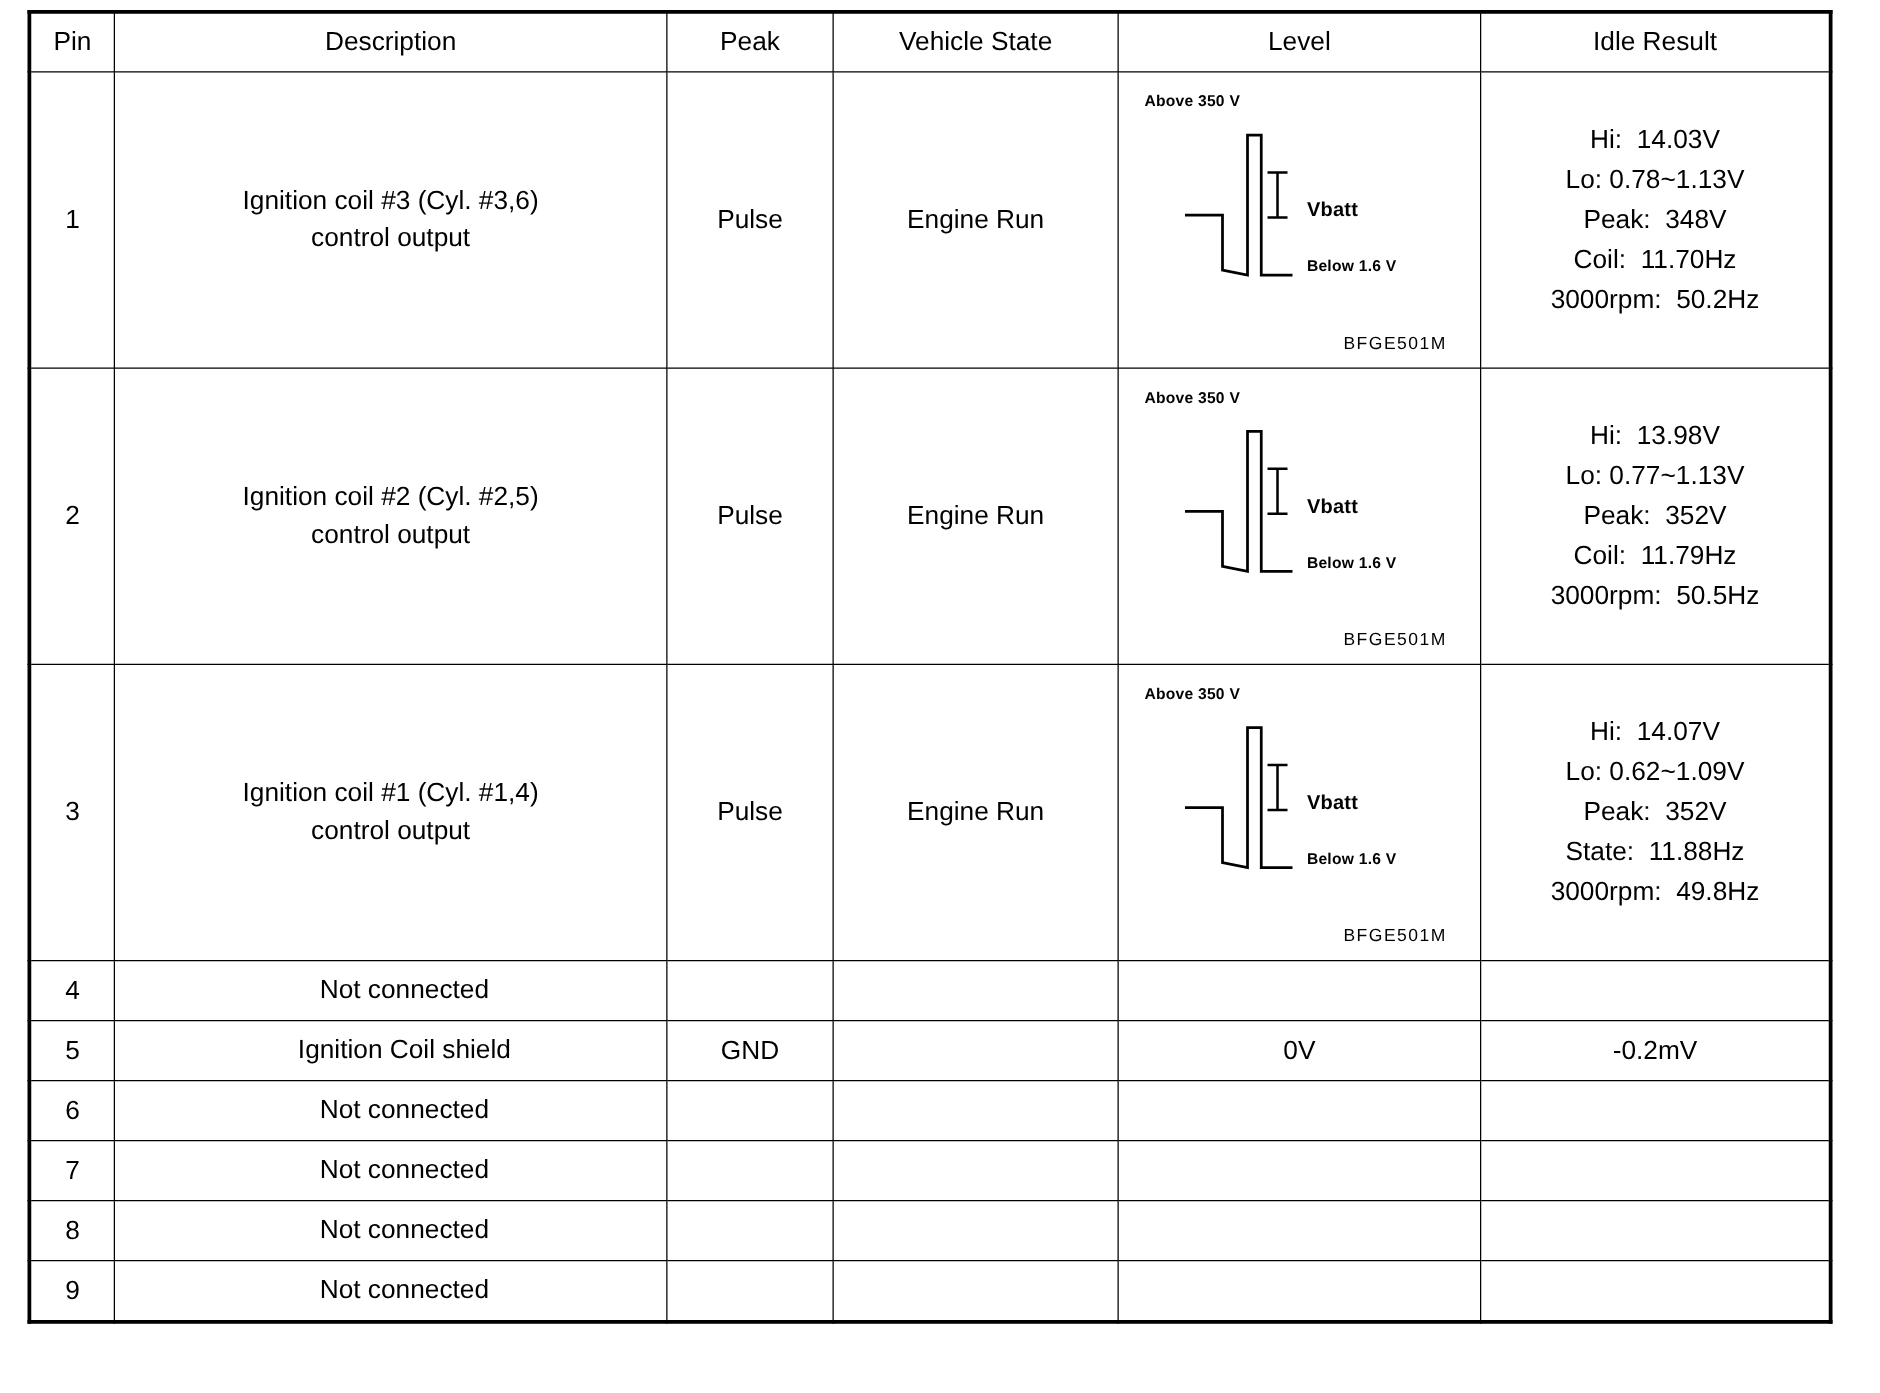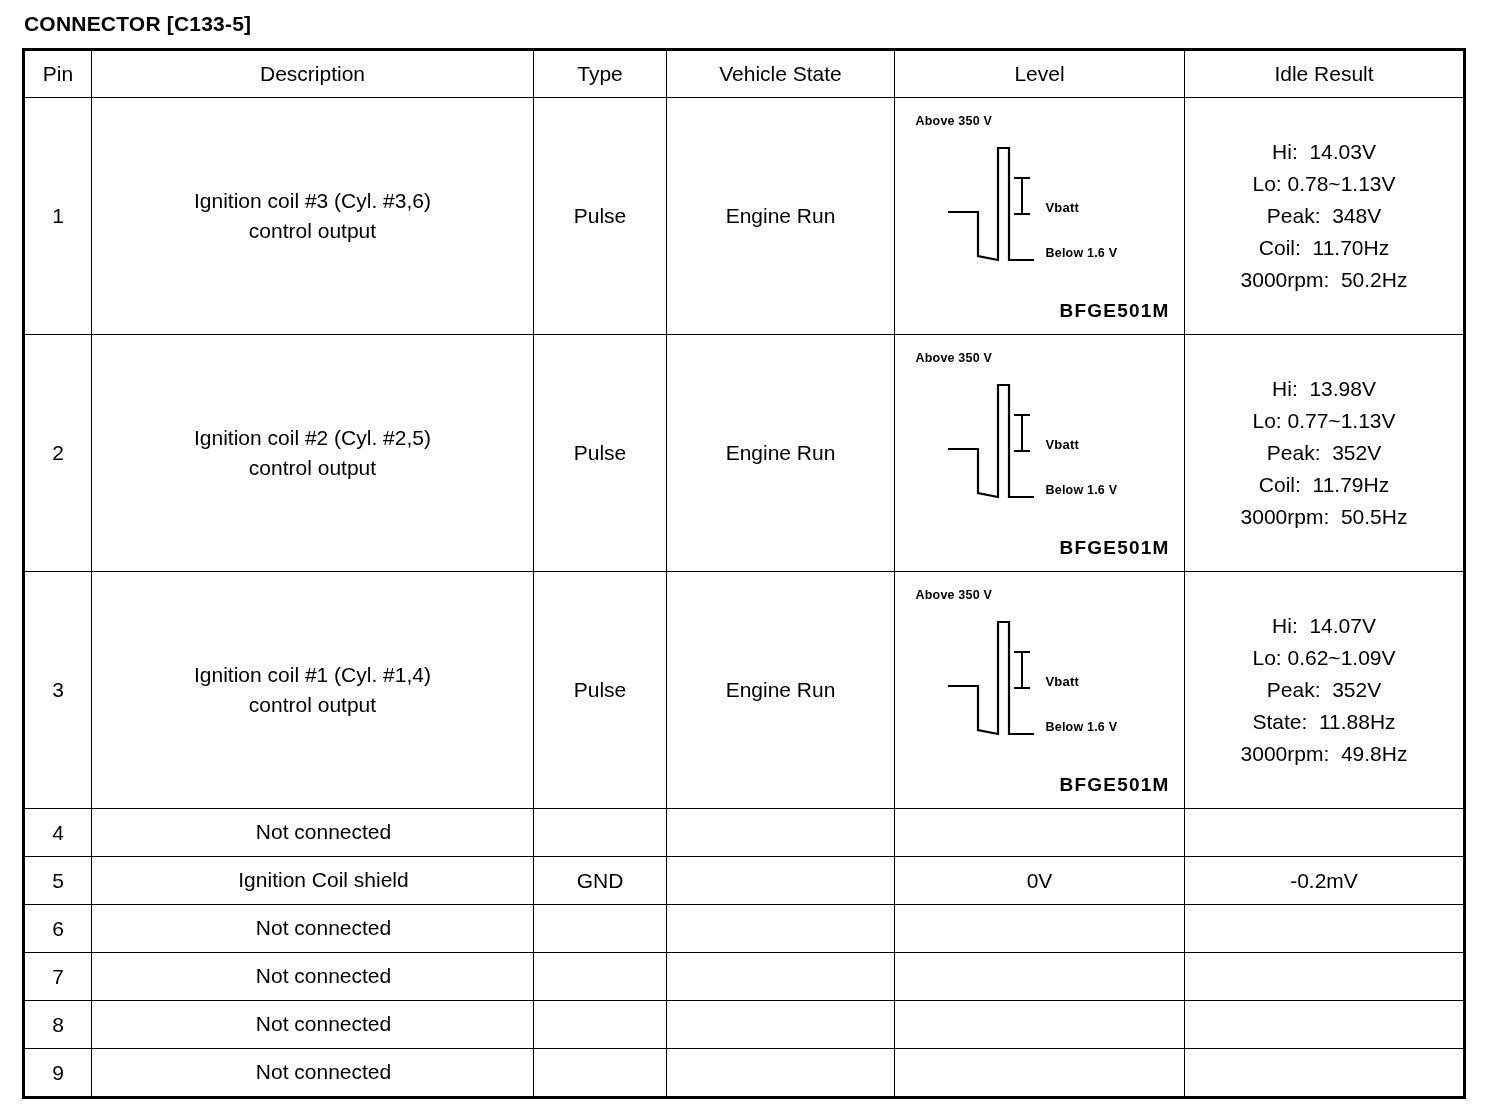--- a/index.html
+++ b/index.html
@@ -80,45 +80,44 @@
   }
   .wave-wrap svg { display: block; }
   .wf-label {
     position: absolute;
     font-size: 12.5px;
     font-weight: bold;
     letter-spacing: 0.2px;
     white-space: nowrap;
   }
   .wf-above  { left: 10px;  top: 6px; }
-  .wf-vbatt  { left: 140px; top: 92px; font-size: 13px; }
+  .wf-vbatt  { left: 140px; top: 92px; font-size: 16px; }
   .wf-below  { left: 140px; top: 138px; }
-  .wf-code   { right: 4px;  bottom: 2px; font-size: 19px; letter-spacing: 1.2px; font-weight: bold; }
+  .wf-code   { right: 16px;  bottom: 2px; font-size: 14px; letter-spacing: 1.2px; font-weight: normal; }
 </style>
 </head>
 <body>
 
 <div class="page">
 
-  <div class="doc-title">CONNECTOR [C133-5]</div>
 
   <table class="pin-table">
     <colgroup>
       <col class="c-pin">
         <col class="c-desc">
         <col class="c-type">
       <col class="c-state">
         <col class="c-level">
         <col class="c-result">
     </colgroup>
     <thead>
       <tr>
         <th>Pin</th>
         <th>Description</th>
-        <th>Type</th>
+        <th>Peak</th>
         <th>Vehicle State</th>
         <th>Level</th>
         <th>Idle Result</th>
       </tr>
     </thead>
     <tbody>
 
       <tr class="signal-row">
         <td>1</td>
         <td class="desc">

